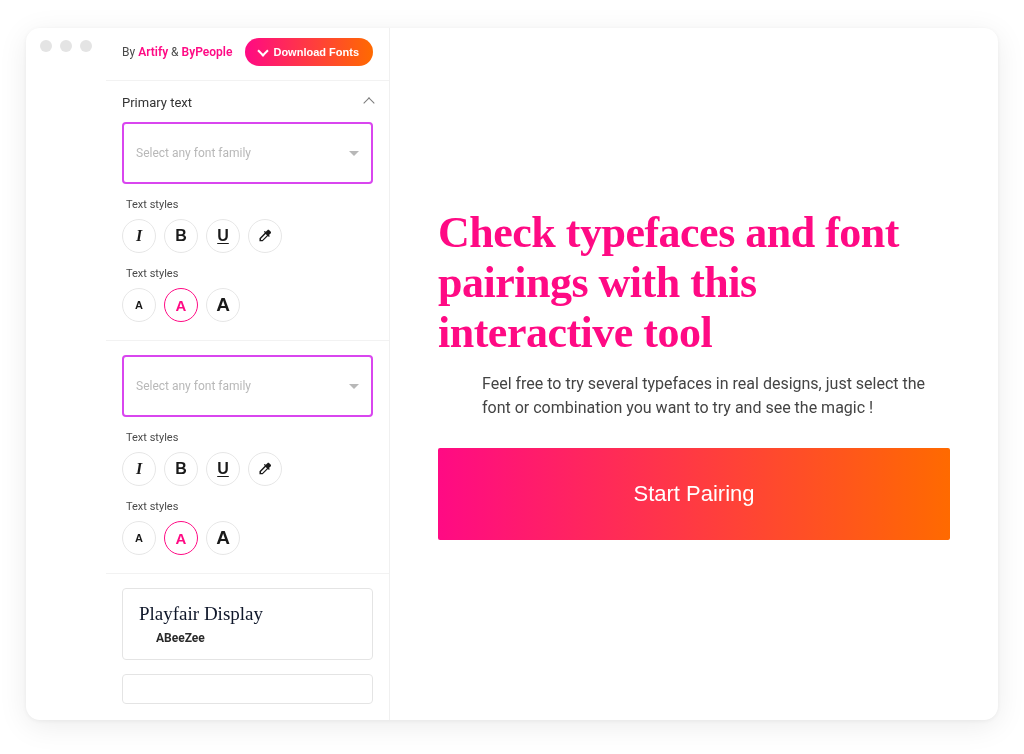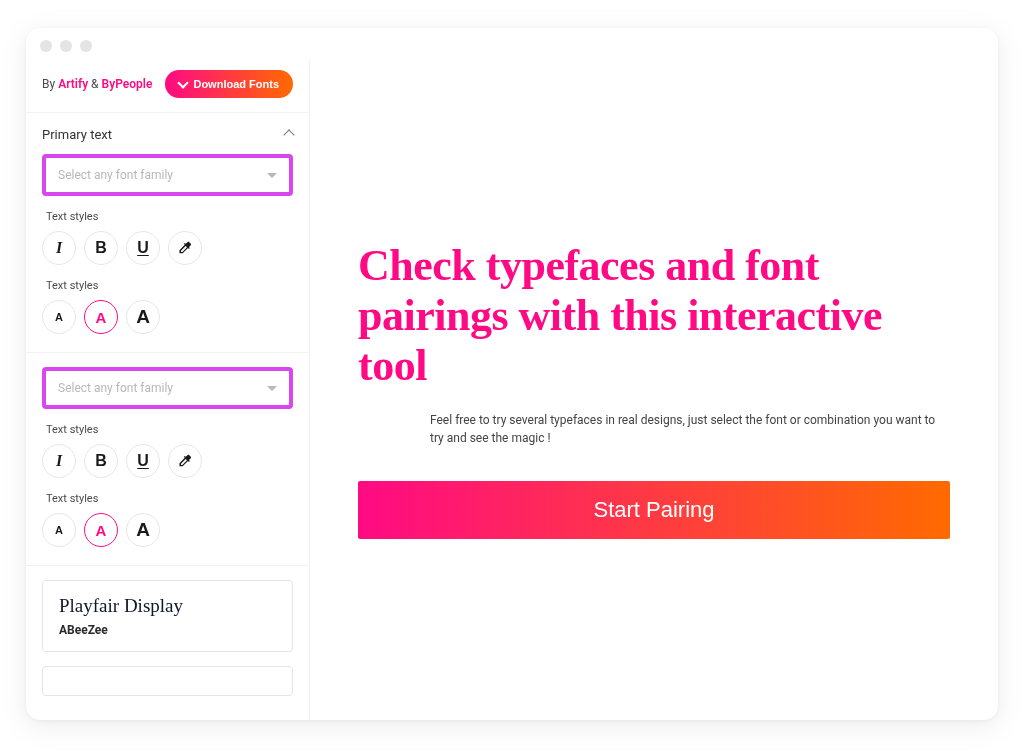--- a/index.html
+++ b/index.html
@@ -12,21 +12,21 @@
     }
     .window {
       width: 972px;
       height: 692px;
       margin: 28px auto 0;
       background: #fff;
       border-radius: 14px;
       box-shadow: 0 6px 30px rgba(0,0,0,0.08), 0 1px 4px rgba(0,0,0,0.05);
       overflow: hidden;
       display: flex;
-      flex-direction: column;
+      flex-direction: row;
     }
     .traffic-lights {
       display: flex;
       gap: 8px;
       padding: 12px 14px 8px;
     }
     .dot {
       width: 12px; height: 12px; border-radius: 50%;
       background: #e4e4e4;
     }
@@ -67,21 +67,21 @@
     .section { border-bottom: 1px solid #f2f2f2; padding: 14px 16px 18px; }
     .section-head {
       display: flex; justify-content: space-between; align-items: flex-start;
       font-size: 13px; color: #333; margin-bottom: 12px;
     }
     .caret-up {
       width: 8px; height: 8px; border: 1.5px solid #7a7a7a; border-bottom: none; border-left: none;
       transform: rotate(-45deg); margin-top: 4px;
     }
     .select-box {
-      border: 4px solid #d946ef; border-radius: 4px; padding: 10px 12px;
+      border: 2px solid #d946ef; border-radius: 4px; padding: 22px 12px;
       display: flex; justify-content: space-between; align-items: center;
       color: #b8b8b8; font-size: 12px; cursor: pointer;
     }
     .tri-down {
       width: 0; height: 0; border-left: 5px solid transparent; border-right: 5px solid transparent;
       border-top: 5px solid #b8b8b8;
     }
     .sub-label { font-size: 11px; color: #4a4a4a; margin: 14px 4px 8px; }
     .btn-row { display: flex; gap: 8px; }
     .circle-btn {
@@ -96,46 +96,46 @@
     .circle-btn.size-m { font-size: 15px; font-weight: 600; }
     .circle-btn.size-l { font-size: 19px; font-weight: 700; }
     .circle-btn.active { border-color: #ff0a84; color: #ff0a84; }
     .eyedropper svg { width: 16px; height: 16px; }
     .pairing-card {
       border: 1px solid #e4e4e4; border-radius: 4px; padding: 14px 16px;
       margin-bottom: 14px; cursor: pointer;
     }
     .pairing-primary { font-size: 19px; color: #0f172a; margin-bottom: 6px; }
     .pairing-card:nth-of-type(1) .pairing-primary { font-family: Georgia, "Times New Roman", serif; }
-    .pairing-secondary { font-size: 12px; font-weight: 700; color: #2a2a2a; }
+    .pairing-secondary { font-size: 12px; font-weight: 700; color: #2a2a2a; margin-left: 17px; }
     .pairing-card:nth-of-type(2) .pairing-primary { font-family: "Helvetica Neue", Arial, sans-serif; font-weight: 400; }
     
     .main {
       flex: 1;
       padding: 0 48px;
       display: flex; flex-direction: column; justify-content: center;
-      gap: 20px;
+      gap: 14px;
       align-items: flex-end;
     }
     .headline {
       font-family: Georgia, "Times New Roman", serif;
       font-weight: 800;
       font-size: 44px;
       line-height: 1.14;
       color: #ff0a84;
       letter-spacing: -0.5px;
     }
     .subhead {
-      font-size: 12px; color: #444; line-height: 1.5; max-width: 520px;
+      font-size: 16px; color: #444; line-height: 1.5; max-width: 520px; margin-left: 44px;
     }
     .cta {
       margin-top: 14px;
       background: linear-gradient(90deg,#ff0a84 0%, #ff6a00 100%);
       color: #fff; font-size: 22px; font-weight: 400;
-      text-align: center; padding: 16px 0; width: 100%;
+      text-align: center; padding: 33px 0; width: 100%;
       border: none; cursor: pointer; border-radius: 2px;
     }
   </style>
 </head>
 <body>
 
 <div class="window">
   <div class="traffic-lights">
     <div class="dot"></div>
     <div class="dot"></div>

